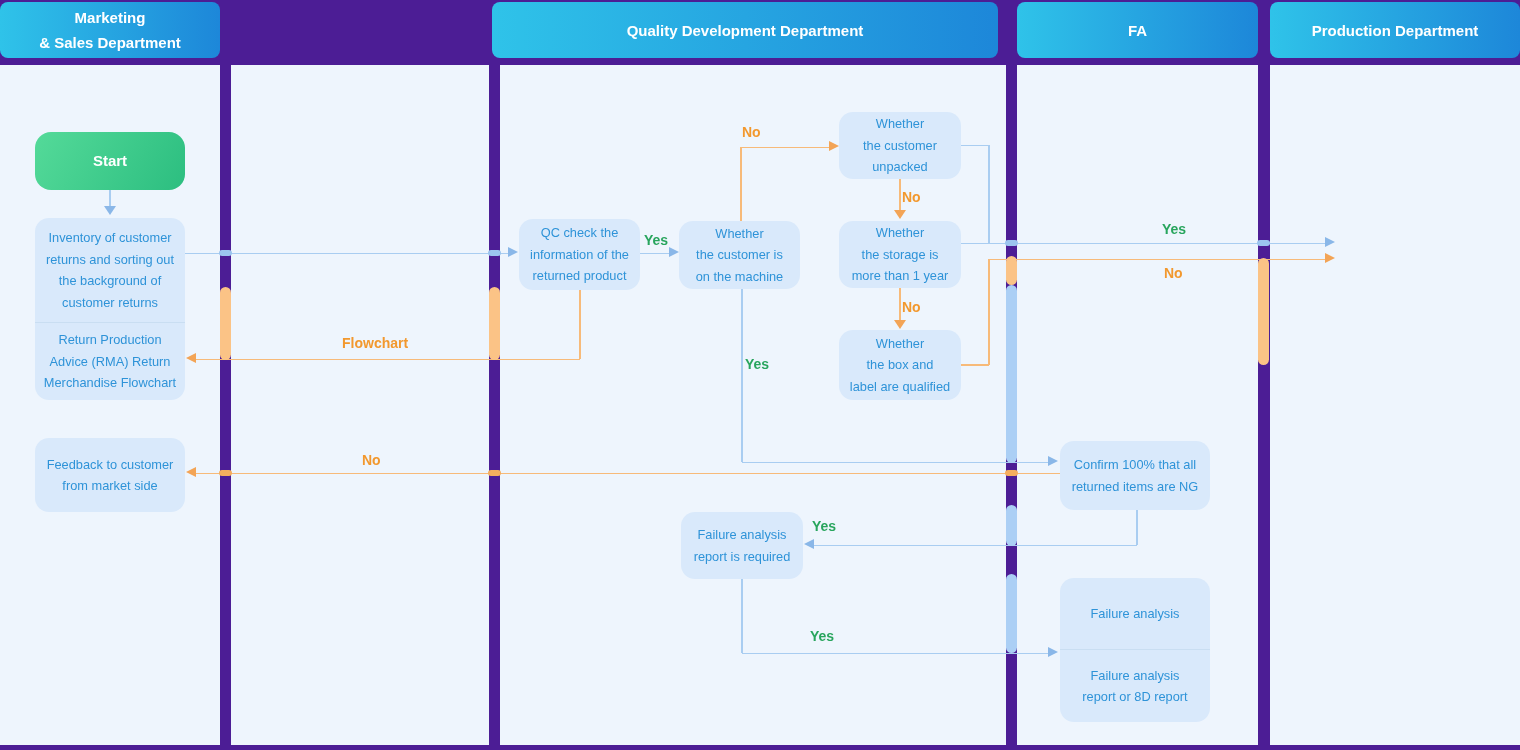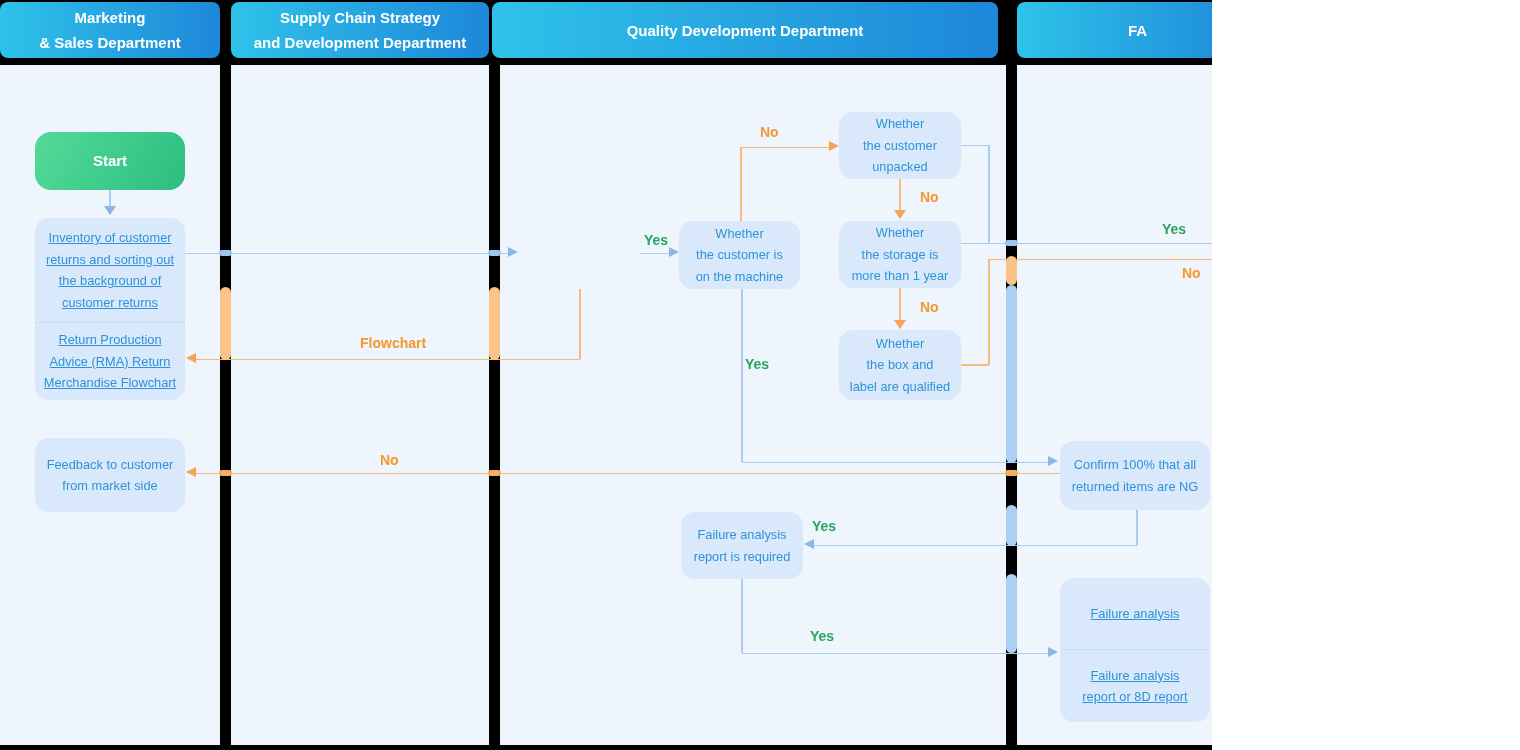--- a/index.html
+++ b/index.html
@@ -1,66 +1,64 @@
 <!DOCTYPE html>
 <html style="--lane_bg: #eef5fd; --header_g1: #2fc3e9; --header_g2: #1d87d9; --start_g1: #54da99; --start_g2: #2cbe80; --node_fill: #d9e9fb; --node_text: #2e93d8; --divider: #c9def2; --blue_line: #a9cdf1; --blue_arrow: #8ab7e8; --orange_line: #f7ba79; --orange_arrow: #f3a456; --green_label: #28a55d; --orange_label: #f2982e; --bridge_blue: #9cc5ef; --bridge_orange: #f5ae5e; --bar_blue: #abcff5; --bar_orange: #fbc386;"><head>
 <meta charset="utf-8">
 <style>
   html,body{margin:0;padding:0;background:#fff;}
-  .canvas{position:relative;width:1212px;height:750px;background:#000000;
+  .canvas{position:relative;width:1520px;height:750px;background:#4c1d95;
           font-family:"Liberation Sans",sans-serif;overflow:hidden;}
   .lane{position:absolute;top:65px;height:680px;background:var(--lane_bg,#eef5fd);}
   .lane-header{position:absolute;top:2px;height:56px;border-radius:8px;
       background:linear-gradient(90deg,var(--header_g1,#2fc3e9),var(--header_g2,#1d87d9));
       color:#fff;font-weight:bold;font-size:15px;line-height:25px;
       display:flex;align-items:center;justify-content:center;text-align:center;white-space:pre-line;}
   .node{position:absolute;background:var(--node_fill,#d9e9fb);border-radius:14px;
       color:var(--node_text,#2e93d8);font-size:12.8px;line-height:21.5px;
       display:flex;align-items:center;justify-content:center;text-align:center;
       white-space:pre-line;padding:0 6px;box-sizing:border-box;}
   .start{background:linear-gradient(120deg,var(--start_g1,#54da99),var(--start_g2,#2cbe80));
       color:#fff;font-weight:bold;font-size:15px;border-radius:16px;}
   .group{position:absolute;background:var(--node_fill,#d9e9fb);border-radius:14px;
       overflow:hidden;display:flex;flex-direction:column;}
   .cell{flex:none;display:flex;align-items:center;justify-content:center;text-align:center;
       white-space:pre-line;color:var(--node_text,#2e93d8);font-size:12.8px;line-height:21.5px;
-      padding:0 8px;box-sizing:border-box;text-decoration:underline;}
+      padding:0 8px;box-sizing:border-box;}
   .gdiv{height:1px;background:var(--divider,#c9def2);}
   .hl,.vl{position:absolute;}
   .hl{height:1.5px;} .vl{width:1.5px;}
   .bl{background:var(--blue_line,#a9cdf1);} .ol{background:var(--orange_line,#f7ba79);}
   .arr{position:absolute;width:0;height:0;}
   .ar{border-top:5.5px solid transparent;border-bottom:5.5px solid transparent;border-left:10px solid;}
   .al{border-top:5.5px solid transparent;border-bottom:5.5px solid transparent;border-right:10px solid;}
   .ad{border-left:6px solid transparent;border-right:6px solid transparent;border-top:9px solid;}
   .ar.b{border-left-color:var(--blue_arrow,#8ab7e8);} .ar.o{border-left-color:var(--orange_arrow,#f3a456);}
   .al.b{border-right-color:var(--blue_arrow,#8ab7e8);} .al.o{border-right-color:var(--orange_arrow,#f3a456);}
   .ad.b{border-top-color:var(--blue_arrow,#8ab7e8);} .ad.o{border-top-color:var(--orange_arrow,#f3a456);}
   .bridge{position:absolute;width:13px;height:6px;border-radius:3px;}
   .bridge.b{background:var(--bridge_blue,#9cc5ef);} .bridge.o{background:var(--bridge_orange,#f5ae5e);}
   .bar{position:absolute;width:11px;border-radius:5.5px;}
   .bar.b{background:var(--bar_blue,#abcff5);} .bar.o{background:var(--bar_orange,#fbc386);}
   .elabel{position:absolute;font-size:14px;font-weight:bold;}
-  .elabel.g{color:var(--green_label,#28a55d);} .elabel.o{color:var(--orange_label,#f2982e);margin-left:18px;}
+  .elabel.g{color:var(--green_label,#28a55d);} .elabel.o{color:var(--orange_label,#f2982e);}
 </style>
 </head>
 <body>
 
 <div class="canvas">
 
   <div class="lane" style="left:0;width:220px"></div>
   <div class="lane" style="left:231px;width:258px"></div>
   <div class="lane" style="left:500px;width:506px"></div>
   <div class="lane" style="left:1017px;width:241px"></div>
   <div class="lane" style="left:1270px;width:250px"></div>
 
   <div class="lane-header" style="left:0;width:220px">Marketing
 &amp; Sales Department</div>
-  <div class="lane-header" style="left:231px;width:258px">Supply Chain Strategy
-and Development Department</div>
   <div class="lane-header" style="left:492px;width:506px">Quality Development Department</div>
   <div class="lane-header" style="left:1017px;width:241px">FA</div>
   <div class="lane-header" style="left:1270px;width:250px">Production Department</div>
 
   <div class="vl bl" style="left:109px;top:190px;height:16px"></div>
   <div class="arr ad b" style="left:104px;top:206px"></div>
 
   <div class="hl bl" style="left:185px;top:252.5px;width:323px"></div>
   <div class="arr ar b" style="left:508px;top:247px"></div>
   <div class="bridge b" style="left:219px;top:250px"></div>
@@ -143,20 +141,23 @@
 customer returns</div>
     <div class="gdiv"></div>
     <div class="cell" style="height:77px">Return Production
 Advice (RMA) Return
 Merchandise Flowchart</div>
   </div>
 
   <div class="node" style="left:35px;top:438px;width:150px;height:74px">Feedback to customer
 from market side</div>
 
+  <div class="node" style="left:519px;top:219px;width:121px;height:71px">QC check the
+information of the
+returned product</div>
 
   <div class="node" style="left:679px;top:221px;width:121px;height:68px">Whether
 the customer is
 on the machine</div>
 
   <div class="node" style="left:839px;top:112px;width:122px;height:67px">Whether
 the customer
 unpacked</div>
 
   <div class="node" style="left:839px;top:221px;width:122px;height:67px">Whether

